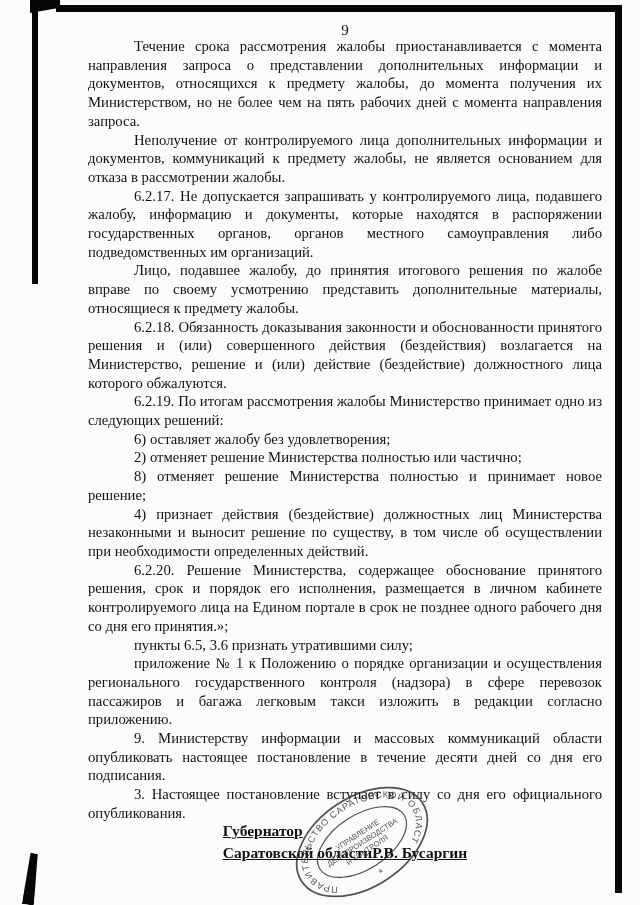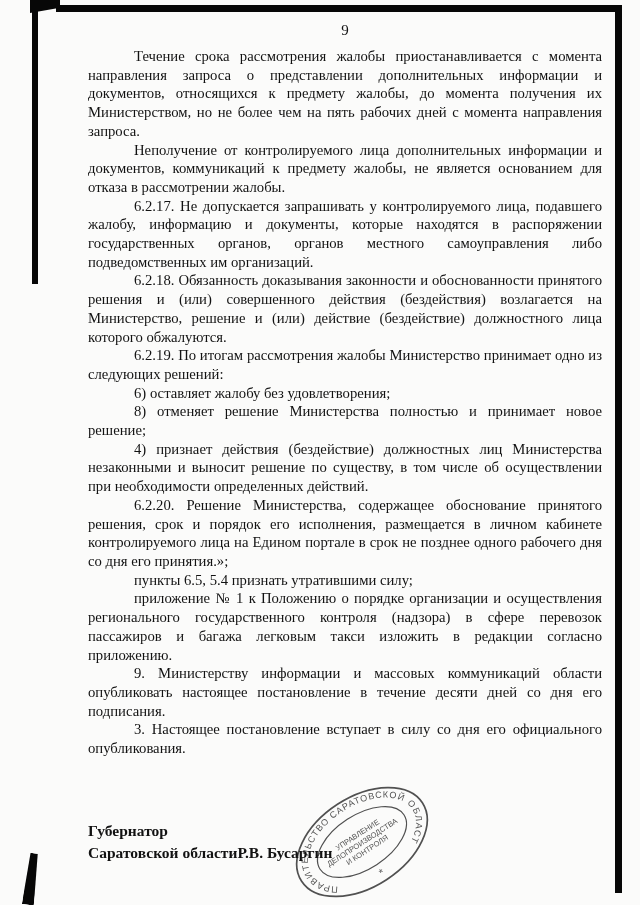--- a/index.html
+++ b/index.html
@@ -18,29 +18,29 @@
                  clip-path:polygon(0 0, 100% 0, 100% 60%, 0 100%); }
   .blob-bl     { left:25px;  top:853px; width:12px;  height:52px;
                  transform:rotate(7deg);
                  clip-path:polygon(20% 0, 80% 0, 100% 100%, 0 100%); }
 
   .page-number {
     position:absolute; top:22px; left:88px; width:514px;
     text-align:center; font-size:15px;
   }
   .content {
-    position:absolute; left:88px; top:47px; width:514px;
+    position:absolute; left:88px; top:37px; width:514px;
     font-size:14.7px; line-height:18.7px; text-align:justify;
   }
   .content p { margin:0; text-indent:46px; }
 
   .signature {
     position:absolute; left:88px; top:820px; width:514px;
-    display:flex; justify-content:flex-start; align-items:flex-end;
-    font-weight:bold; font-size:15.5px; line-height:22px; z-index:3;
+    display:flex; justify-content:center; align-items:flex-end;
+    font-weight:bold; font-size:15.5px; line-height:22px; z-index:3;text-decoration:underline;
   }
   .sig-name { white-space:nowrap;margin-top:9px; }
 
   .stamp-wrap {
     position:absolute; left:272px; top:774px; width:180px; height:136px;
     transform:rotate(-33deg); opacity:0.88; z-index:2;
   }
   .stamp-wrap svg { width:100%; height:100%; display:block; }
   .stamp-text {
     font-family:"Liberation Sans", sans-serif;
@@ -57,27 +57,29 @@
   <div class="artifact edge-right"></div>
   <div class="artifact corner-tl"></div>
   <div class="artifact blob-bl"></div>
 
   <div class="page-number">9</div>
 
   <div class="content">
     <p>Течение срока рассмотрения жалобы приостанавливается с момента направления запроса о представлении дополнительных информации и документов, относящихся к предмету жалобы, до момента получения их Министерством, но не более чем на пять рабочих дней с момента направления запроса.</p>
     <p>Неполучение от контролируемого лица дополнительных информации и документов, коммуникаций к предмету жалобы, не является основанием для отказа в рассмотрении жалобы.</p>
     <p>6.2.17. Не допускается запрашивать у контролируемого лица, подавшего жалобу, информацию и документы, которые находятся в распоряжении государственных органов, органов местного самоуправления либо подведомственных им организаций.</p>
+    <p>Лицо, подавшее жалобу, до принятия итогового решения по жалобе вправе по своему усмотрению представить дополнительные материалы, относящиеся к предмету жалобы.</p>
     <p>6.2.18. Обязанность доказывания законности и обоснованности принятого решения и (или) совершенного действия (бездействия) возлагается на Министерство, решение и (или) действие (бездействие) должностного лица которого обжалуются.</p>
     <p>6.2.19. По итогам рассмотрения жалобы Министерство принимает одно из следующих решений:</p>
     <p>6) оставляет жалобу без удовлетворения;</p>
+    <p>2) отменяет решение Министерства полностью или частично;</p>
     <p>8) отменяет решение Министерства полностью и принимает новое решение;</p>
     <p>4) признает действия (бездействие) должностных лиц Министерства незаконными и выносит решение по существу, в том числе об осуществлении при необходимости определенных действий.</p>
     <p>6.2.20. Решение Министерства, содержащее обоснование принятого решения, срок и порядок его исполнения, размещается в личном кабинете контролируемого лица на Едином портале в срок не позднее одного рабочего дня со дня его принятия.»;</p>
-    <p>пункты 6.5, 5.4 признать утратившими силу;</p>
+    <p>пункты 6.5, 3.6 признать утратившими силу;</p>
     <p>приложение № 1 к Положению о порядке организации и осуществления регионального государственного контроля (надзора) в сфере перевозок пассажиров и багажа легковым такси изложить в редакции согласно приложению.</p>
     <p>9. Министерству информации и массовых коммуникаций области опубликовать настоящее постановление в течение десяти дней со дня его подписания.</p>
     <p>3. Настоящее постановление вступает в силу со дня его официального опубликования.</p>
   </div>
 
   <div class="signature">
     <div>
       <div>Губернатор</div>
       <div>Саратовской области</div>
     </div>

